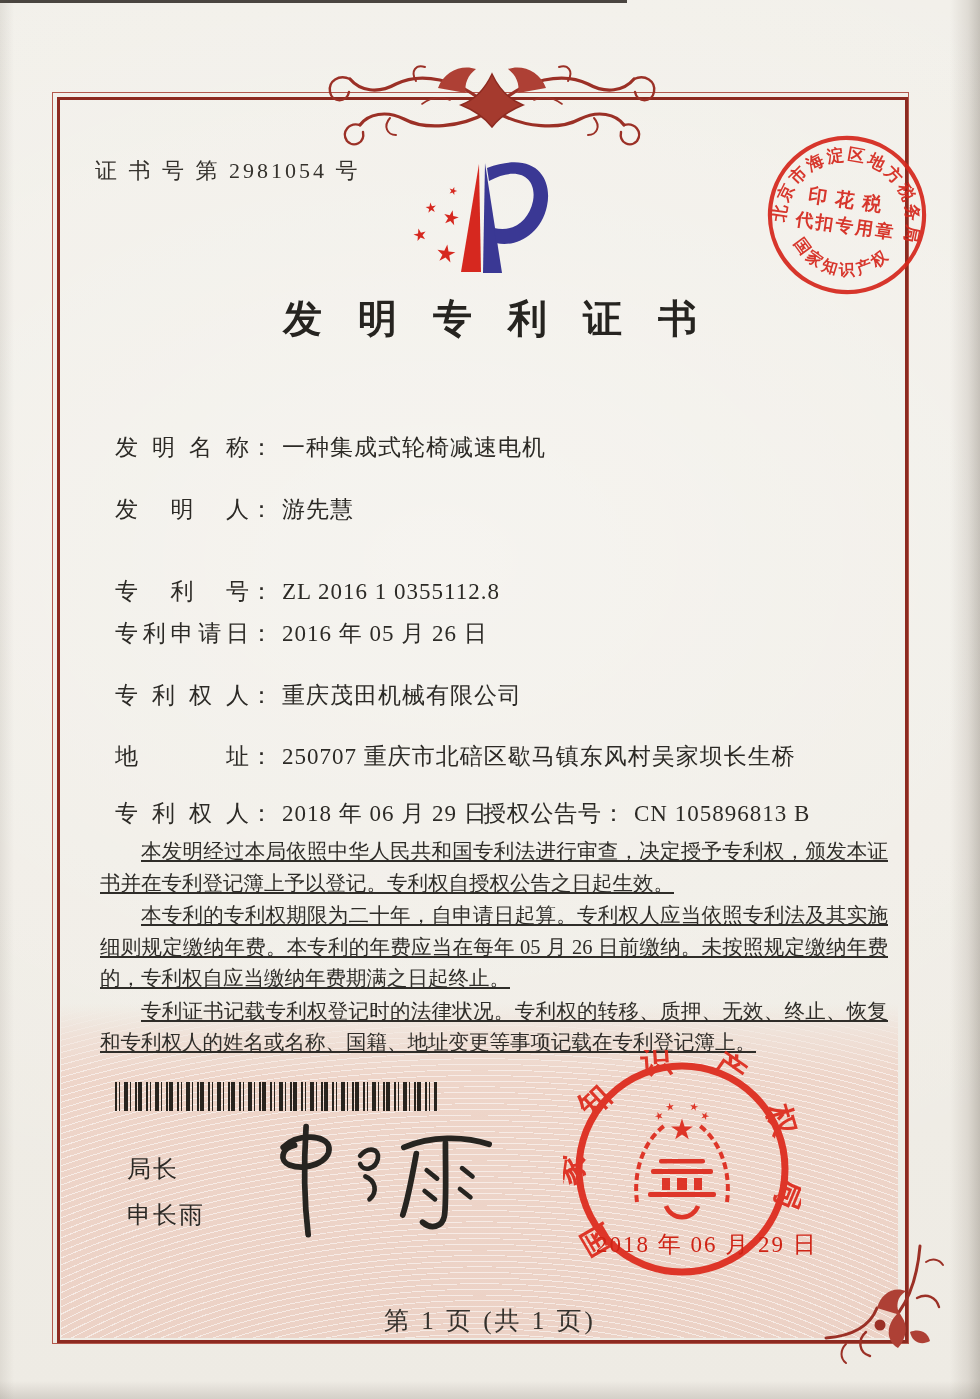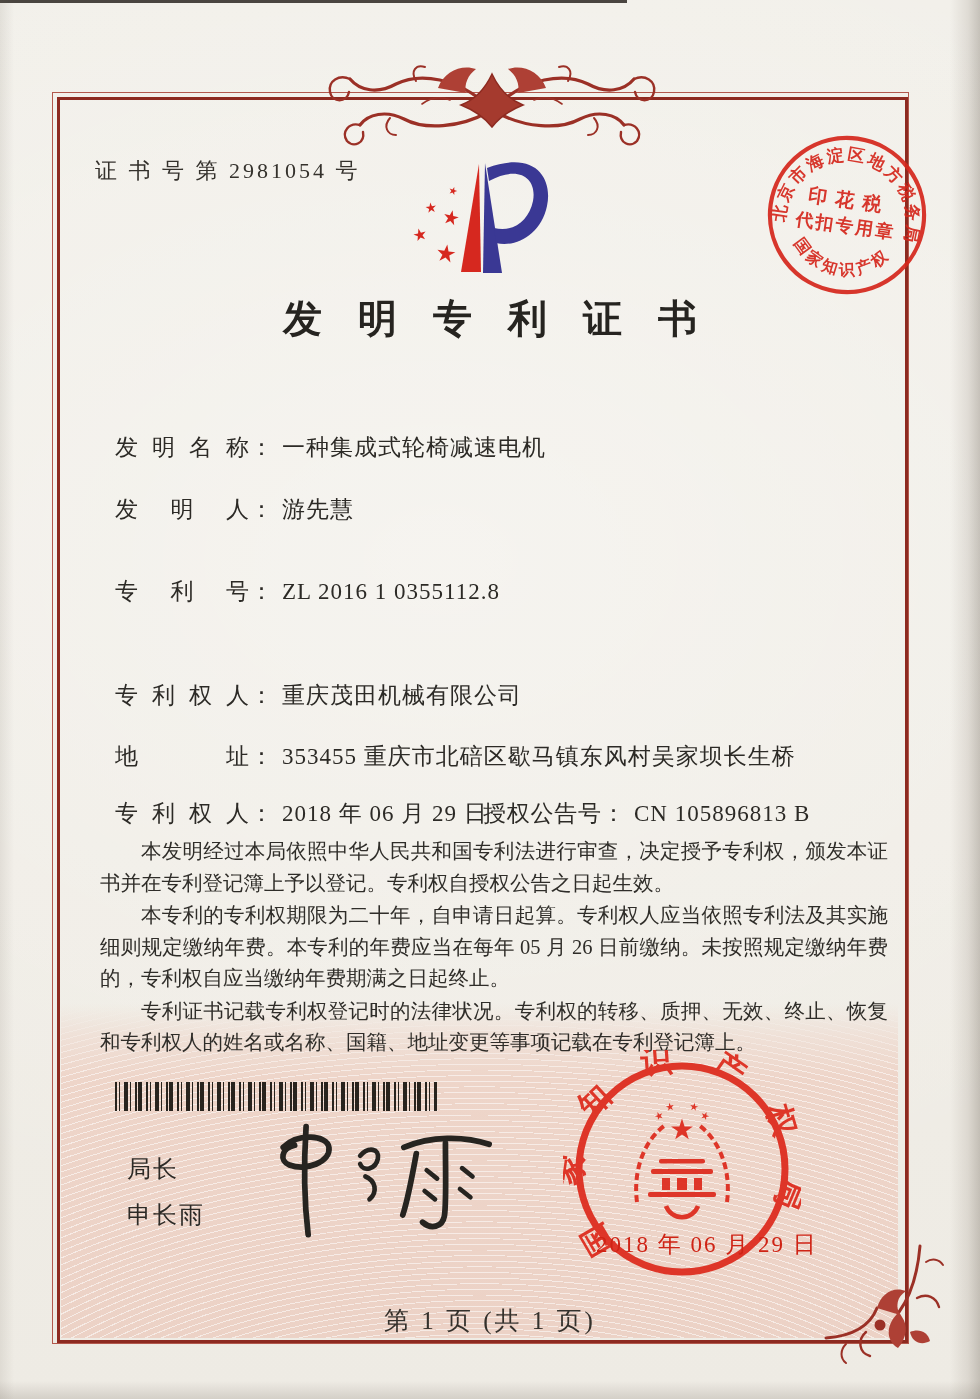--- a/index.html
+++ b/index.html
@@ -44,21 +44,21 @@
   .field .lbl{display:inline-block;width:134px;text-align:justify;text-align-last:justify;}
   .field .colon{margin-left:1px;}
   .field .val{margin-left:9px;letter-spacing:1px;}
   .f0{top:432px;} .f1{top:494px;} .f2{top:556px;margin-top:20px;} .f3{top:618px;}
   .f4{top:680px;} .f5{top:741px;} .f6{top:798px;}
   .field.second{left:483px;}
   .field.second .lbl{width:118px;}
 
   .body-text{position:absolute;left:100px;width:788px;top:836px;
     font-size:20.5px;line-height:31.5px;text-align:justify;color:#2f2d29;}
-  .body-text p{margin:0 0 1px 0;text-indent:2em;}
+  .body-text p{margin:0 0 1px 0;text-indent:2em;text-decoration:underline;}
 
   .barcode{position:absolute;left:115px;top:1082px;width:322px;height:29px;opacity:.92;
     background-image:repeating-linear-gradient(90deg,
       #17140f 0px,#17140f 2px,transparent 2px,transparent 4px,
       #17140f 4px,#17140f 5px,transparent 5px,transparent 9px,
       #17140f 9px,#17140f 13px,transparent 13px,transparent 15px,
       #17140f 15px,#17140f 16px,transparent 16px,transparent 20px,
       #17140f 20px,#17140f 22px,transparent 22px,transparent 23px,
       #17140f 23px,#17140f 27px,transparent 27px,transparent 31px);}
 
@@ -161,25 +161,28 @@
 
   <div class="field f0">
     <span class="lbl">发明名称</span><span class="colon">：</span><span class="val">一种集成式轮椅减速电机</span>
   </div>
   <div class="field f1">
     <span class="lbl">发明人</span><span class="colon">：</span><span class="val">游先慧</span>
   </div>
   <div class="field f2">
     <span class="lbl">专利号</span><span class="colon">：</span><span class="val">ZL 2016 1 0355112.8</span>
   </div>
+  <div class="field f3">
+    <span class="lbl">专利申请日</span><span class="colon">：</span><span class="val">2016 年 05 月 26 日</span>
+  </div>
   <div class="field f4">
     <span class="lbl">专利权人</span><span class="colon">：</span><span class="val">重庆茂田机械有限公司</span>
   </div>
   <div class="field f5">
-    <span class="lbl">地址</span><span class="colon">：</span><span class="val">353455 重庆市北碚区歇马镇东风村吴家坝长生桥</span>
+    <span class="lbl">地址</span><span class="colon">：</span><span class="val">250707 重庆市北碚区歇马镇东风村吴家坝长生桥</span>
   </div>
   <div class="field f6">
     <span class="lbl">专利权人</span><span class="colon">：</span><span class="val">2018 年 06 月 29 日</span>
   </div>
   <div class="field f6 second">
     <span class="lbl">授权公告号</span><span class="colon">：</span><span class="val">CN 105896813 B</span>
   </div>
 
   <div class="body-text">
     <p>本发明经过本局依照中华人民共和国专利法进行审查，决定授予专利权，颁发本证书并在专利登记簿上予以登记。专利权自授权公告之日起生效。</p>

